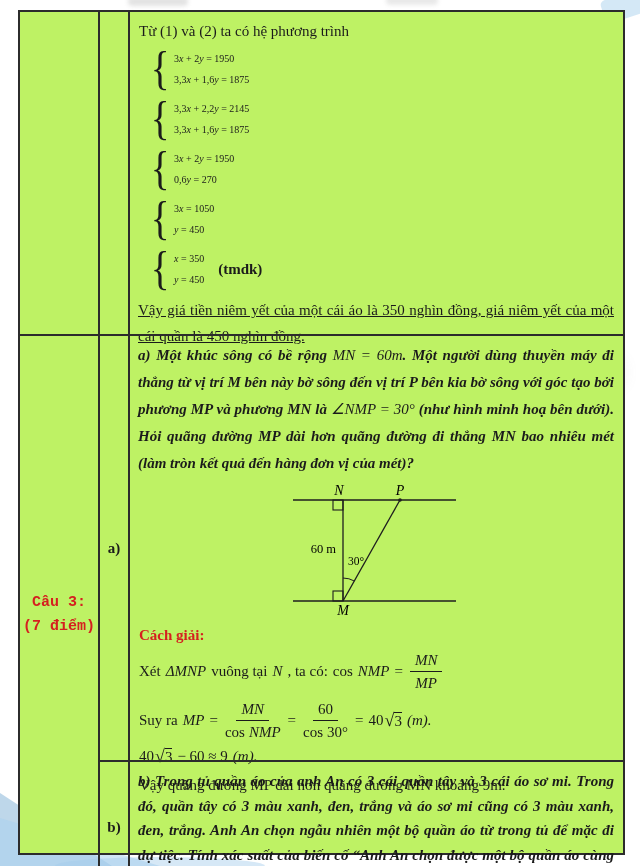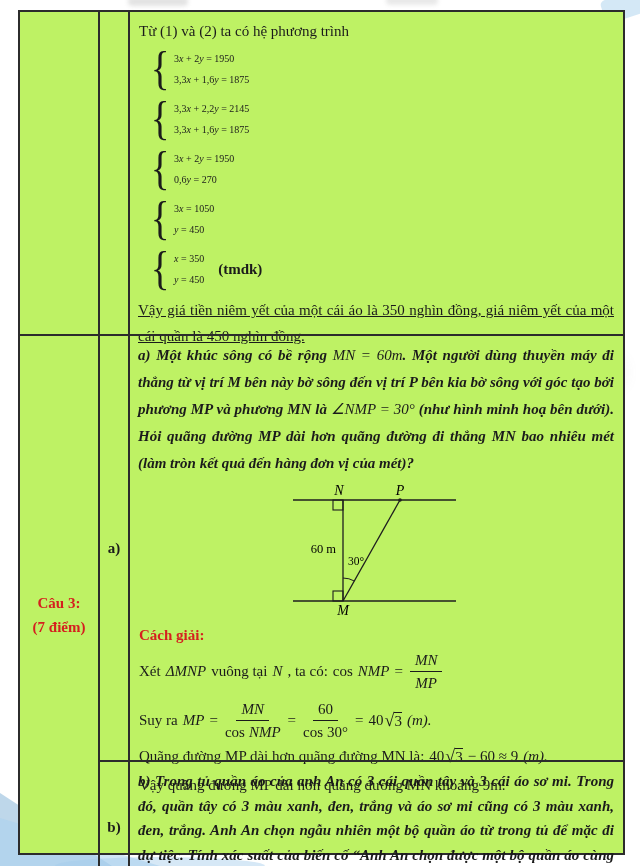--- a/index.html
+++ b/index.html
@@ -35,21 +35,21 @@
   }
   .cell { border-color: #2c2c2c; }
   .br { border-right: 2px solid #2c2c2c; }
   .bt { border-top: 2px solid #2c2c2c; }
 
   .cell-label-merged {
     grid-column: 1; grid-row: 2 / 4;
     display: flex; flex-direction: column; justify-content: center; align-items: center;
   }
   .red { color: #d51f1f; }
-  .q-label { font-weight: 700; font-size: 15px; line-height: 24px; text-align: center; }
+  .q-label { font-weight: 700; font-size: 15px; line-height: 24px; text-align: center; font-family: Liberation Mono, monospace; }
   .sub-label-cell { display: flex; align-items: center; justify-content: center; font-weight: 700; font-size: 15px; }
 
   .content { padding: 6px 9px 2px 8px; }
 
   
   .intro { line-height: 22px; margin: 2px 0 5px 1px; }
   .system { display: flex; align-items: center; margin: 0 0 6px 11px; }
   .brace {
     font-size: 46px; line-height: 44px; font-weight: 300;
     transform: scaleX(.85); margin-right: 3px; color: #1b1b1b;
@@ -206,21 +206,20 @@
         <span class="fn">40</span>
         <span class="sqrt">
             <span class="sign">√</span>
             <span class="rad">3</span>
           </span>
       </span>
       <span class="mi">(m).</span>
     </div>
 
     <div class="sol-line">
-      <span class="fn">Quãng đường MP dài hơn quãng đường MN là:</span>
       <span class="tight">
         <span class="fn">40</span>
         <span class="sqrt">
             <span class="sign">√</span>
             <span class="rad">3</span>
           </span>
       </span>
       <span class="fn">− 60 ≈ 9</span>
       <span class="mi">(m).</span>
     </div>

